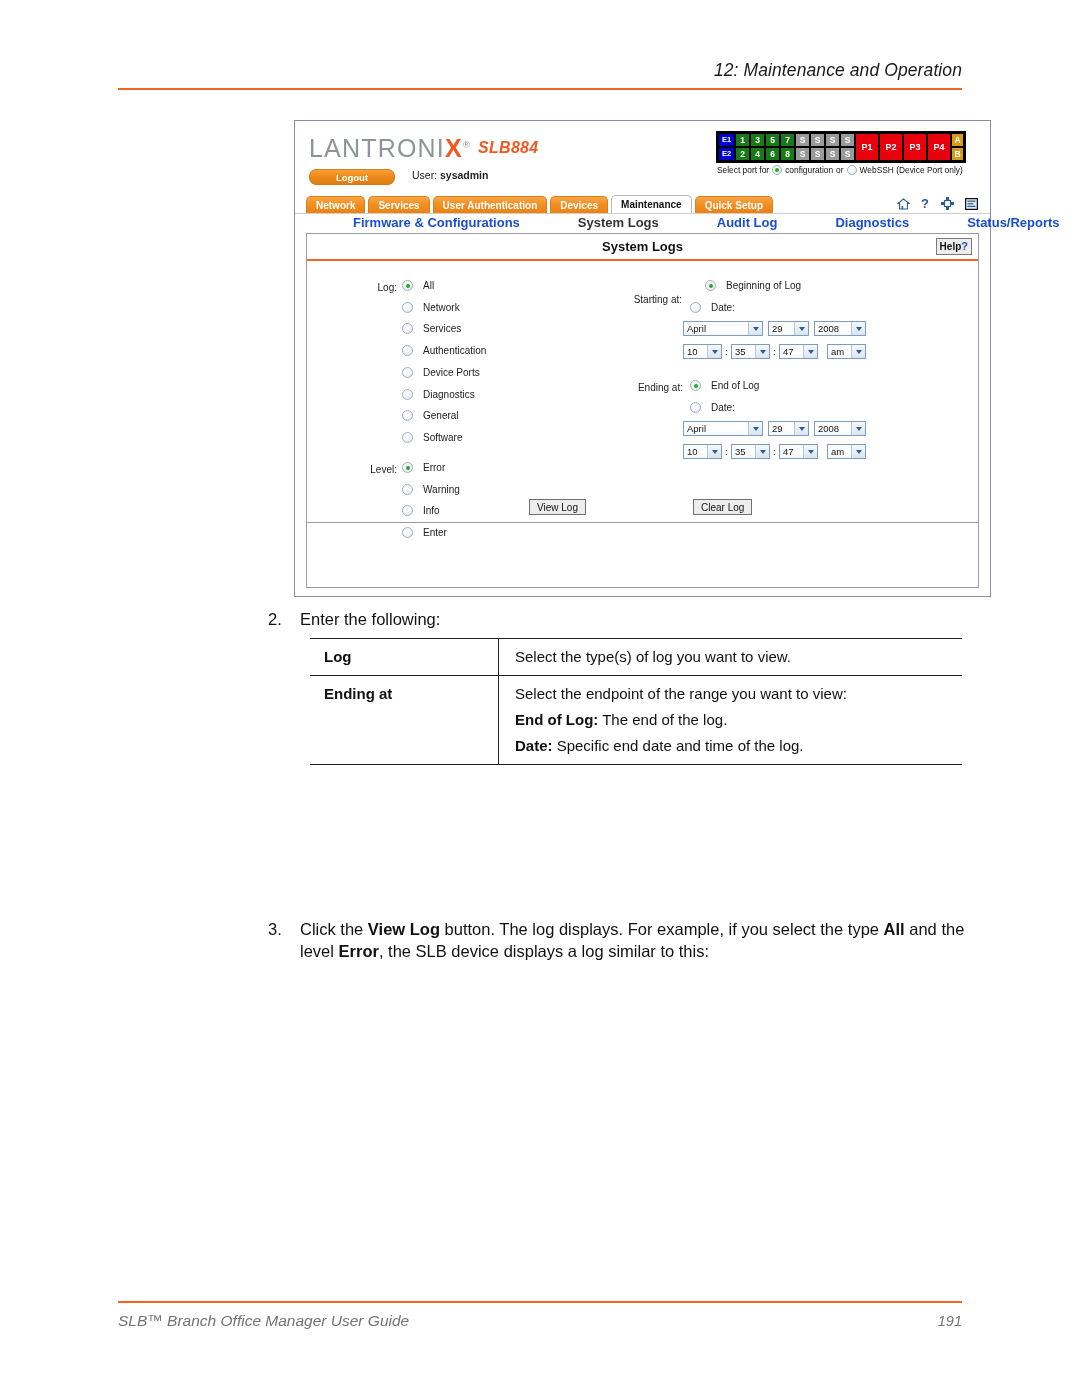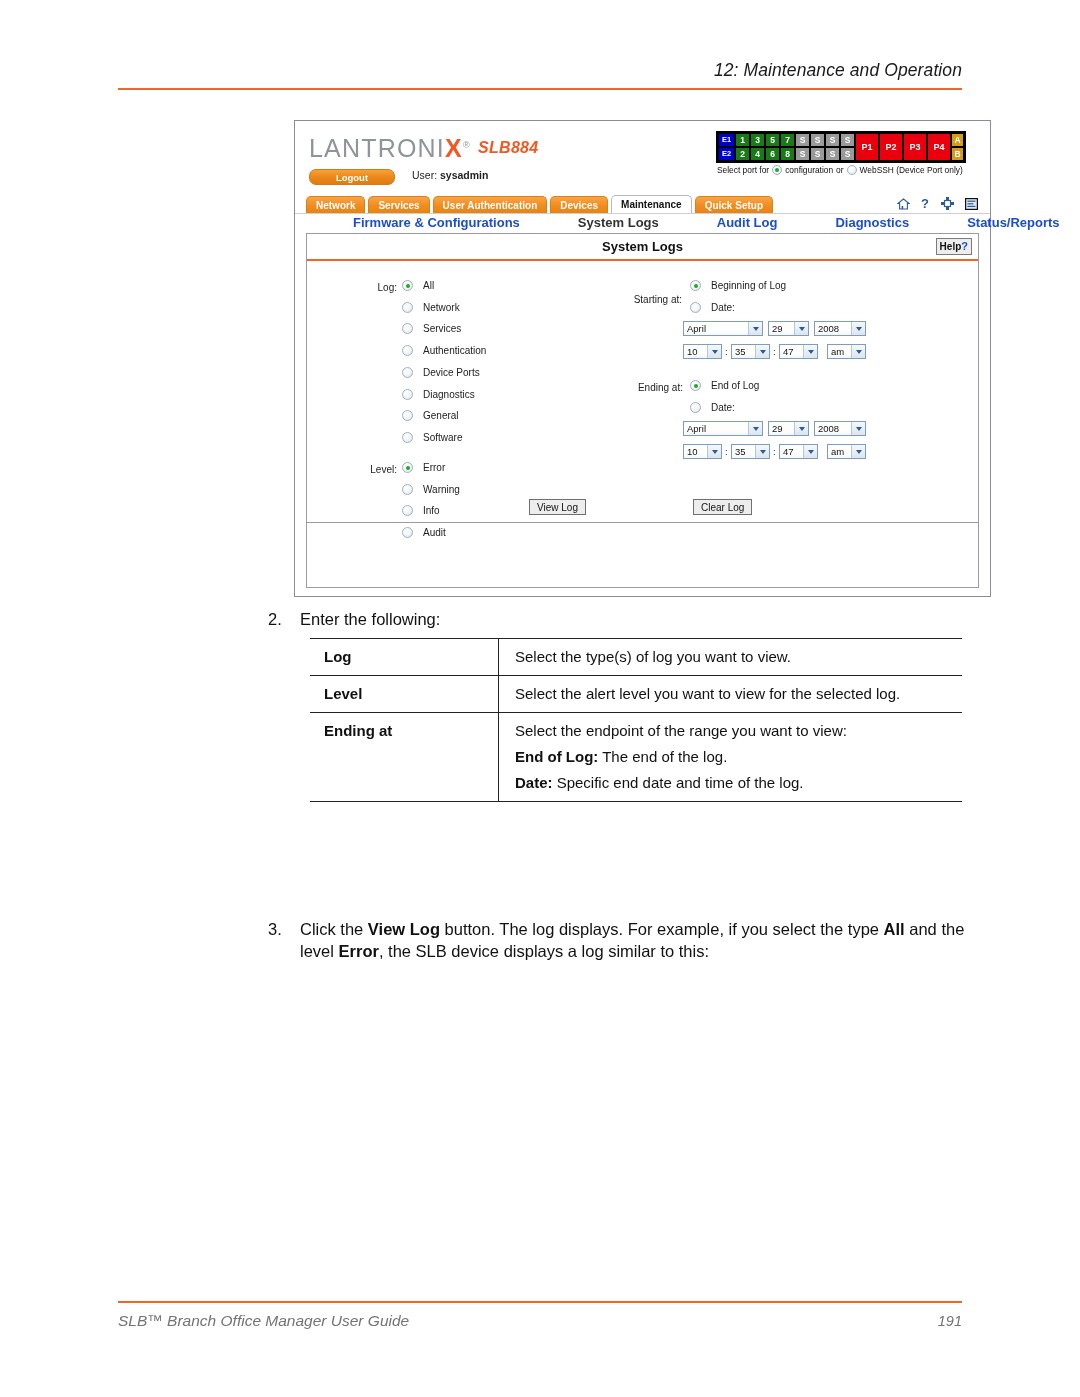--- a/index.html
+++ b/index.html
@@ -596,25 +596,25 @@
         <span class="radio"></span>
         <span>Warning</span>
       </div>
       <div class="radio-row" style="left:95px; top:244.4px;">
         <span class="radio"></span>
         <span>Info</span>
       </div>
 
       <div class="radio-row" style="left:95px; top:266.1px;">
         <span class="radio"></span>
-        <span>Audit</span>
+        <span>Enter</span>
       </div>
 
       <div class="fld-label" style="left:305px; top:33px; width:70px;">Starting at:</div>
-      <div class="radio-row" style="left:383px; top:19px;text-align:right;">
+      <div class="radio-row" style="left:398px; top:19px;text-align:right;">
         <span class="radio on"></span>
         <span>Beginning of Log</span>
       </div>
       <div class="radio-row" style="left:383px; top:40.7px;">
         <span class="radio"></span>
         <span>Date:</span>
       </div>
 
       <div class="sel" style="left:376px; top:60px; width:80px;">
         <span class="selv">April</span>
@@ -704,26 +704,20 @@
   <span class="num">2.</span>
   <span class="txt">Enter the following:</span>
 </div>
 
 <table class="dtable">
   <tbody>
       <tr>
     <td class="k">Log</td>
     <td class="v">
       <p>Select the type(s) of log you want to view.</p>
-    </td>
-  </tr>
-  <tr>
-    <td class="k">Level</td>
-    <td class="v">
-      <p>Select the alert level you want to view for the selected log.</p>
     </td>
   </tr>
   <tr>
     <td class="k">Ending at</td>
     <td class="v">
       <p>Select the endpoint of the range you want to view:</p>
       <p><b>End of Log:</b><span> The end of the log.</span></p>
       <p><b>Date:</b><span>  Specific end date and time of the log.</span></p>
     </td>
   </tr>

